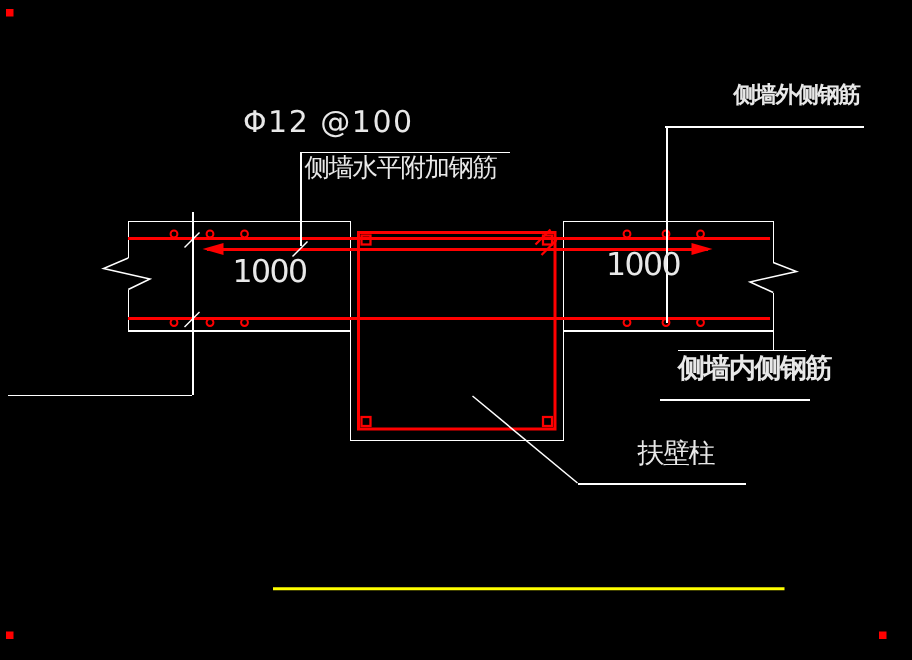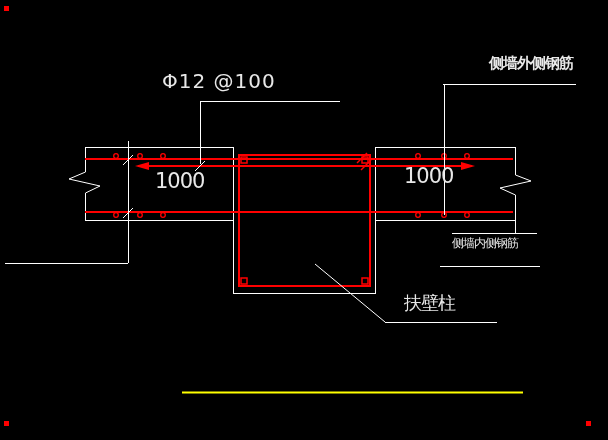--- a/index.html
+++ b/index.html
@@ -6,22 +6,22 @@
   .canvas{position:relative;width:608px;height:440px;background:#000;overflow:hidden;
           font-family:"DejaVu Sans",sans-serif;}
   .canvas svg{position:absolute;left:0;top:0;}
   .t{position:absolute;color:#e8e8e8;white-space:nowrap;line-height:1;font-weight:400;}
   .spec     {left:162px;top:71px;font-size:20px;letter-spacing:1px;}
   .toplab   {left:203px;top:104px;font-size:17px;letter-spacing:-1px;}
   .dimL     {left:155px;top:171px;font-size:21px;letter-spacing:-1px;}
   .dimR     {left:404px;top:166px;font-size:21px;letter-spacing:-1px;}
   .outerlab {left:489px;top:56px;font-size:15px;letter-spacing:-1px;font-weight:bold;}
   .leftlab  {left:16px;top:236px;font-size:14px;letter-spacing:-1px;}
-  .innerlab {left:452px;top:237px;font-size:12px;letter-spacing:-1px;}
-  .collab   {left:404px;top:294px;font-size:18px;letter-spacing:-1px;text-align:right;}
+  .innerlab {left:452px;top:237px;font-size:18px;letter-spacing:-1px;font-weight:bold;}
+  .collab   {left:425px;top:294px;font-size:18px;letter-spacing:-1px;text-align:right;}
   .title    {left:184px;top:345px;font-size:27px;letter-spacing:-2px;color:#ffff00;}
 </style>
 </head>
 <body>
 
 <div class="canvas">
 
   <svg width="608" height="440" viewBox="0 0 608 440">
 
     <g stroke="#ffffff" stroke-width="1" shape-rendering="crispEdges">
@@ -109,19 +109,20 @@
     <line x1="182" y1="392.5" x2="523" y2="392.5" stroke="#ffff00" stroke-width="2"></line>
 
     <g fill="#ff0000">
       <rect x="4" y="6" width="5" height="5"></rect>
       <rect x="4" y="421" width="5" height="5"></rect>
       <rect x="586" y="421" width="5" height="5"></rect>
     </g>
   </svg>
 
   <div class="t spec">Φ12 @100</div>
+  <div class="t toplab">侧墙水平附加钢筋</div>
   <div class="t dimL">1000</div>
   <div class="t dimR">1000</div>
   <div class="t outerlab">侧墙外侧钢筋</div>
   <div class="t innerlab">侧墙内侧钢筋</div>
   <div class="t collab">扶壁柱</div>
 
 </div>
 
 </body></html>

